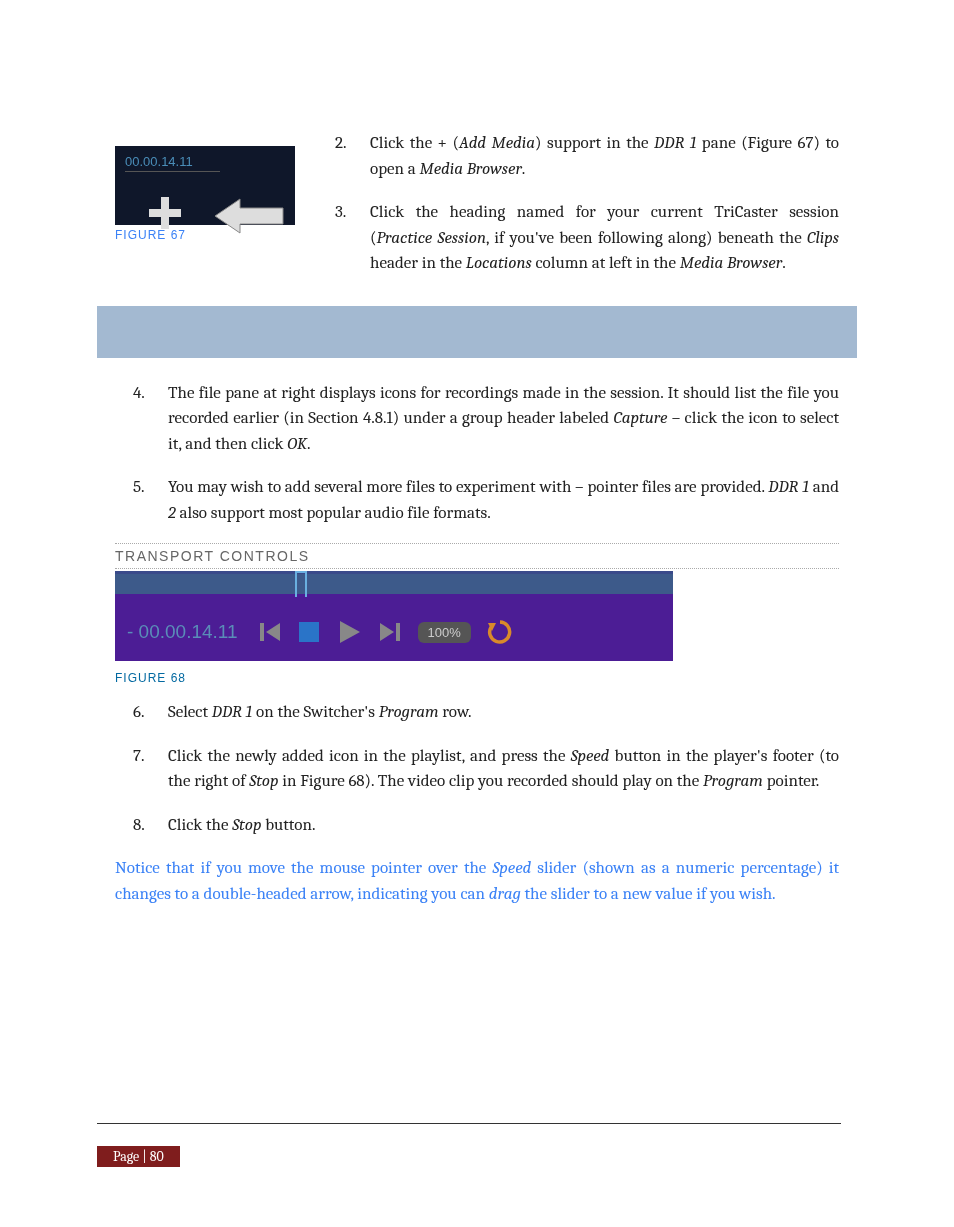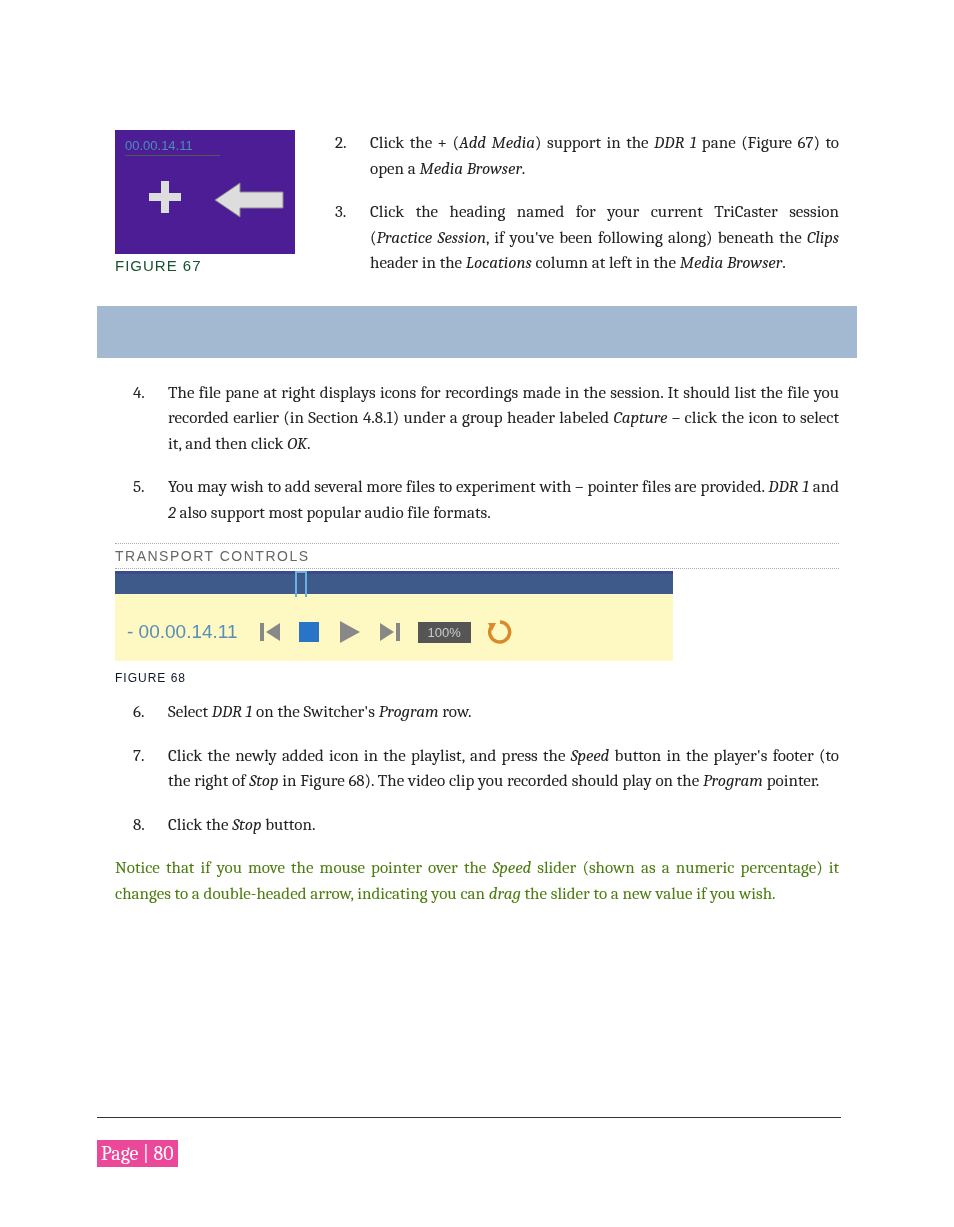--- a/index.html
+++ b/index.html
@@ -11,24 +11,25 @@
     position: relative;
     padding: 130px 115px 0px 115px;
   }
   .fig67-container {
     float: left;
     width: 195px;
     margin-right: 25px;
     margin-bottom: 10px;
   }
   .fig67-image {
-    background: #4c1d95;
+    background: #0f172a;
     width: 180px;
-    height: 124px;
+    height: 79px;
     position: relative;
+    margin-top: 16px;
   }
   .fig67-timecode {
     position: absolute;
     top: 8px;
     left: 10px;
     color: #4a8db8;
     font-family: Arial, sans-serif;
     font-size: 13px;
     border-bottom: 1px solid #555;
     padding-bottom: 2px;
@@ -44,22 +45,22 @@
     line-height: 1;
     font-family: Arial, sans-serif;
   }
   .fig67-arrow {
     position: absolute;
     top: 50px;
     left: 100px;
   }
   .fig67-label {
     font-family: 'Segoe UI', Arial, sans-serif;
-    font-size: 15px;
-    color: #14532d;
+    font-size: 12px;
+    color: #3b82f6;
     letter-spacing: 1px;
     margin-top: 3px;
   }
   .top-list {
     margin-bottom: 20px;
   }
   .list-item {
     display: flex;
     margin-bottom: 18px;
     line-height: 1.5;
@@ -97,21 +98,21 @@
     letter-spacing: 1.5px;
     font-variant: small-caps;
     padding: 4px 0;
     margin-top: 4px;
     border-top: 1px dotted #aaa;
     border-bottom: 1px dotted #aaa;
   }
   .fig68-image {
     width: 558px;
     height: 90px;
-    background: #fef9c3;
+    background: #4c1d95;
     margin-top: 2px;
     position: relative;
     border-top: 3px solid #3a4a8a;
   }
   .fig68-topbar {
     position: absolute;
     top: 0;
     left: 0;
     width: 100%;
     height: 20px;
@@ -147,55 +148,55 @@
     gap: 16px;
     margin-left: 20px;
   }
   .t-icon { display: inline-flex; align-items: center; justify-content: center; }
   .speed-box {
     background: #555;
     color: #ccc;
     font-family: Arial, sans-serif;
     font-size: 13px;
     padding: 3px 10px;
-    border-radius: 0;
+    border-radius: 6px;
   }
   .fig68-label {
     font-family: 'Segoe UI', Arial, sans-serif;
     font-size: 12px;
-    color: #0f172a;
+    color: #0369a1;
     letter-spacing: 1px;
     margin-top: 10px;
     margin-bottom: 14px;
   }
   .para {
     font-size: 17px;
     line-height: 1.5;
-    color: #4d7c0f;
+    color: #3b82f6;
     text-align: justify;
     margin-top: 10px;
   }
   .footer {
     position: absolute;
     bottom: 60px;
     left: 97px;
     right: 115px;
   }
   .footer-line {
     border-top: 1px solid #333;
     margin-bottom: 22px;
     width: 744px;
   }
   .page-badge {
     display: inline-block;
-    background: #ec4899;
+    background: #7f1d1d;
     color: #fff;
     font-family: Cambria, serif;
-    font-size: 20px;
-    padding: 2px 4px;
+    font-size: 14px;
+    padding: 2px 16px;
   }
 </style>
 </head>
 <body>
 
 <div class="fig67-container">
   <div class="fig67-image">
     <div class="fig67-timecode">00.00.14.11</div>
     <div class="fig67-plus">
       <svg width="36" height="36" viewBox="0 0 36 36">

